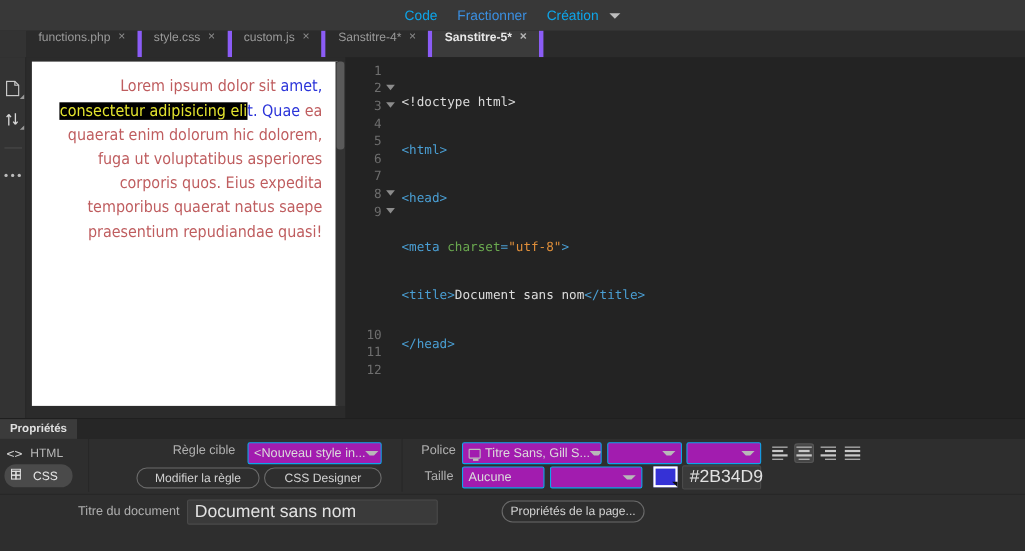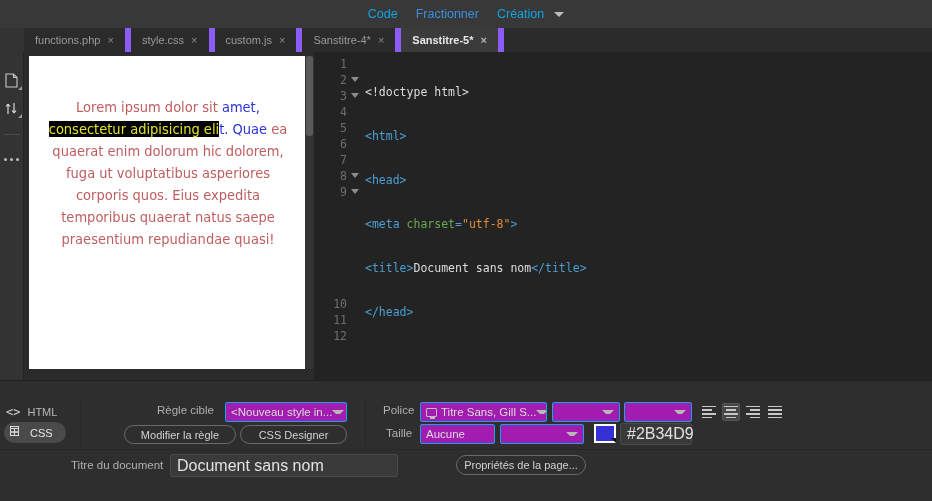--- a/index.html
+++ b/index.html
@@ -29,24 +29,24 @@
     margin-left: -8px; cursor: pointer;
   }
 
   
   .tabbar {
     position: absolute; top: 28px; left: 0; width: 932px; height: 24px;
     background: #2b2b2b; display: flex; align-items: stretch;
   }
   .tabbar-lead { width: 24px; background: #333; }
   .tab {
-    display: flex; align-items: center; gap: 7px;
+    display: flex; align-items: flex-start; gap: 7px;
     padding: 0 11px; font-size: 11px; color: #9a9a9a;
     background: #2b2b2b; cursor: pointer; white-space: nowrap;
-    border-right: 6px solid #8b5cf6;
+    border-right: 4px solid #8b5cf6;
   }
   .tab.active { background: #3b3b3b; color: #e8e8e8; font-weight: bold; }
   .tab .tclose { font-size: 11px; color: #8a8a8a; line-height: 1; }
   .tab.active .tclose { color: #b5b5b5; }
 
   
   .rail {
     position: absolute; top: 52px; left: 0; width: 24px; height: 328px;
     background: #333; border-right: 1px solid #242424;
     display: flex; flex-direction: column; align-items: center;
@@ -68,23 +68,23 @@
   
   .design-wrap {
     position: absolute; top: 52px; left: 24px; width: 290px; height: 328px;
     background: #2b2b2b;
   }
   .design-page {
     position: absolute; top: 4px; left: 5px; width: 278px; height: 313px;
     background: #ffffff; overflow: hidden;
   }
   .design-text {
-    padding: 12px 14px 0; text-align: center;
+    padding: 12px 14px 0; text-align: right;
     font-family: "DejaVu Sans Condensed", "Liberation Sans", sans-serif;
-    font-size: 14.5px; line-height: 1.52; margin-top: 28px;
+    font-size: 14.5px; line-height: 1.52;
   }
   .dscroll {
     position: absolute; top: 4px; right: 0px; width: 9px; height: 313px;
     background: #333;
   }
   .dscroll-thumb {
     position: absolute; top: 0; left: 1px; width: 7px; height: 80px;
     background: #5a5a5a; border-radius: 3px;
   }
   .sel-black { background: #000; color: #e3e32e; }
@@ -300,20 +300,23 @@
         
         
         
         
         
       </div>
     </div>
   </div>
 
   <div class="props">
+    <div class="props-tabstrip">
+      <div class="props-tab">Propriétés</div>
+    </div>
 
     <div class="props-row1">
 
       <div class="htmlcss">
         <div class="hc-btn">
           <span style="color:#d0d0d0;font-family:'DejaVu Sans Mono',monospace;font-size:12px;">&lt;&gt;</span>
           <span>HTML</span>
         </div>
         <div class="hc-btn active">
           <span>

